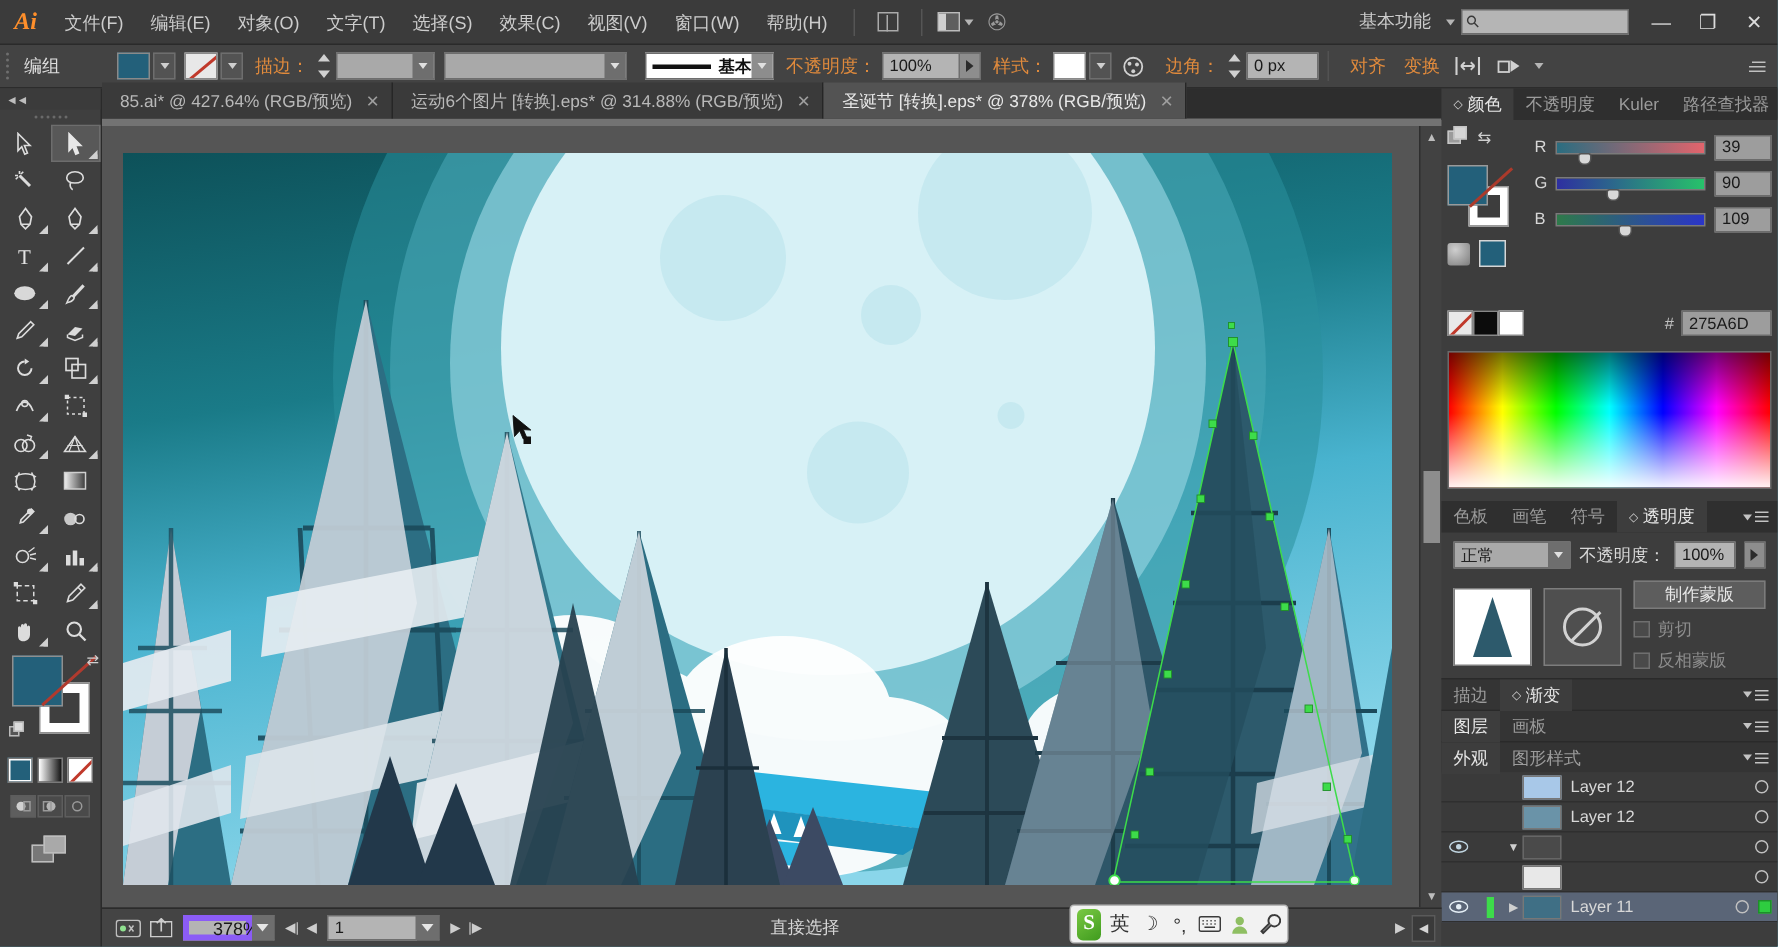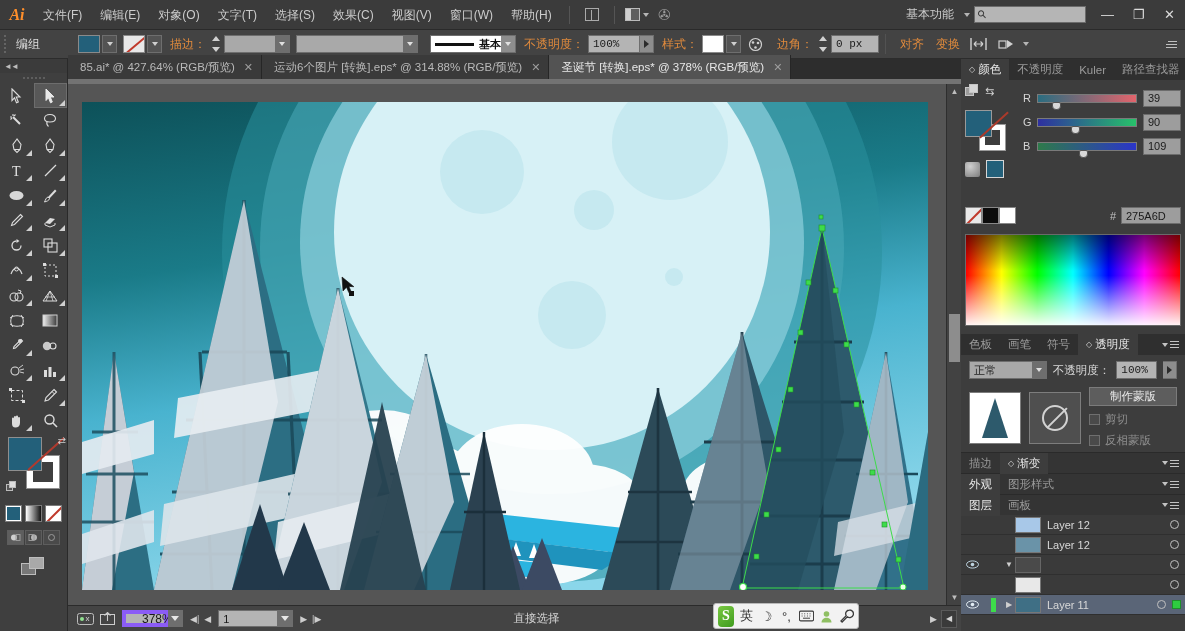--- a/index.html
+++ b/index.html
@@ -62,21 +62,21 @@
     display:flex;align-items:center;justify-content:center;margin-left:2px;
   }
   .dd-caret{width:0;height:0;border-left:3px solid transparent;border-right:3px solid transparent;border-top:4px solid #cfcfcf;}
   .stepper { width:12px;height:18px;display:flex;flex-direction:column;justify-content:space-between;margin-right:2px; }
   .stepper .up{width:0;height:0;border-left:4px solid transparent;border-right:4px solid transparent;border-bottom:5px solid #d0d0d0;margin:1px auto 0;}
   .stepper .dn{width:0;height:0;border-left:4px solid transparent;border-right:4px solid transparent;border-top:5px solid #d0d0d0;margin:0 auto 1px;}
   .combo { height:18px;background:#a9a9a9;border:1px solid #6e6e6e;display:flex;align-items:center; }
   .combo .val{flex:1;padding-left:4px;color:#222;font-size:11px;white-space:nowrap;overflow:hidden;}
   .combo .arrow{width:14px;height:16px;background:#6e6e6e;display:flex;align-items:center;justify-content:center;}
   .combo .arrow i{width:0;height:0;border-left:3px solid transparent;border-right:3px solid transparent;border-top:4px solid #e0e0e0;display:block;}
-  .field { height:18px;background:#b4b4b4;border:1px solid #6e6e6e;color:#1a1a1a;font-size:11px;display:flex;align-items:center;padding-left:4px;font-family:Liberation Mono, monospace; }
+  .field { height:18px;background:#b4b4b4;border:1px solid #6e6e6e;color:#1a1a1a;font-size:11px;display:flex;align-items:center;padding-left:4px; }
   .field-arrow{ width:14px;height:18px;background:#8d8d8d;border:1px solid #6e6e6e;border-left:0;display:flex;align-items:center;justify-content:center;}
   .field-arrow i{width:0;height:0;border-top:4px solid transparent;border-bottom:4px solid transparent;border-left:5px solid #2b2b2b;display:block;}
   .strokebar { width:62px;height:3px;background:#111; }
   .cb-icon { width:22px;height:22px;display:flex;align-items:center;justify-content:center;color:#cfcfcf;margin:0 3px; }
   .cb-sep { width:1px;height:20px;background:#525252;margin:0 6px; }
   .panel-menu-btn{margin-left:auto;margin-right:8px;display:flex;flex-direction:column;gap:2px;align-items:flex-end;}
   .panel-menu-btn i{display:block;height:1px;background:#c0c0c0;}
   .panel-menu-btn i:nth-child(1){width:9px;}
   .panel-menu-btn i:nth-child(2){width:11px;}
   .panel-menu-btn i:nth-child(3){width:11px;}
@@ -1008,35 +1008,35 @@
         <span class="tri"></span>
           <span class="lines">
             <i></i>
             <i></i>
             <i></i>
           </span>
       </div>
     </div>
 
     <div class="p-tabs strip">
-      <div class="p-tab active">外观</div>
-      <div class="p-tab">图形样式</div>
+      <div class="p-tab active">图层</div>
+      <div class="p-tab">画板</div>
       <div class="p-menu">
         <span class="tri"></span>
           <span class="lines">
             <i></i>
             <i></i>
             <i></i>
           </span>
       </div>
     </div>
 
     <div class="p-tabs strip">
-      <div class="p-tab active">图层</div>
-      <div class="p-tab">画板</div>
+      <div class="p-tab active">外观</div>
+      <div class="p-tab">图形样式</div>
       <div class="p-menu">
         <span class="tri"></span>
           <span class="lines">
             <i></i>
             <i></i>
             <i></i>
           </span>
       </div>
     </div>
 

